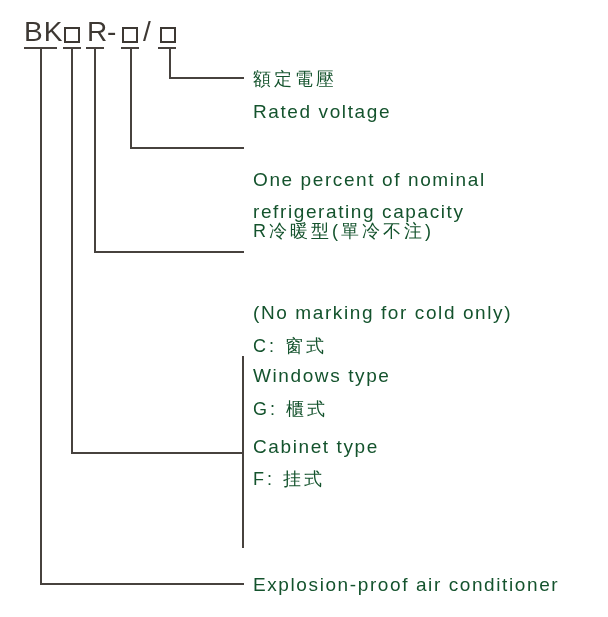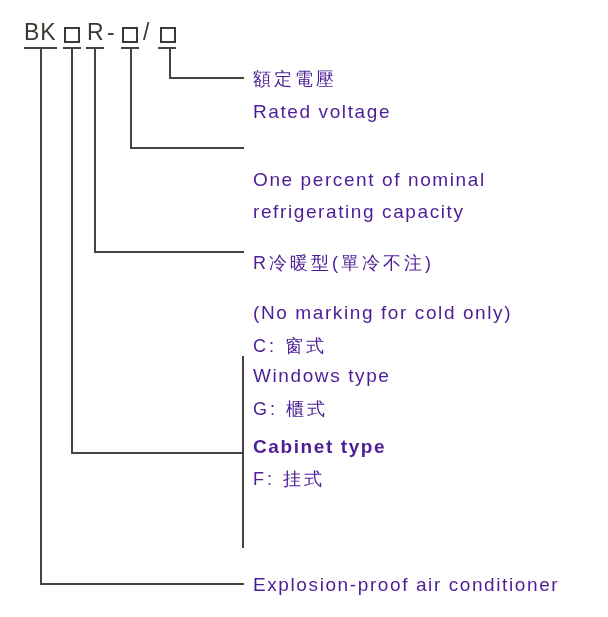--- a/index.html
+++ b/index.html
@@ -8,21 +8,21 @@
     width: 608px;
     height: 617px;
     background: #ffffff;
     font-family: "Liberation Sans", sans-serif;
     color: #3d3833;
     overflow: hidden;
   }
   
   .code-seg {
     position: absolute;
-    font-size: 23px;
+    font-size: 28px;
     line-height: 28px;
     font-weight: 400;
     letter-spacing: 1px;
     color: #3d3833;
     white-space: nowrap;
   }
   .code-box {
     position: absolute;
     width: 16px;
     height: 16px;
@@ -34,21 +34,21 @@
   .tick  { position: absolute; height: 2px; background: #47423e; }
   .vline { position: absolute; width: 2px;  background: #47423e; }
   .hline { position: absolute; height: 2px; background: #47423e; }
   
   .row {
     position: absolute;
     left: 253px;
     height: 22px;
     line-height: 22px;
     white-space: nowrap;
-    color: #4c1d95;
+    color: #14532d;
   }
   .row.en { font-size: 19px; letter-spacing: 1.6px; }
   .row.zh { font-size: 18px; letter-spacing: 3px; }
 </style>
 </head>
 <body>
 
 <div class="canvas">
 
   <span class="code-seg" style="left:24px; top:18px;">BK</span>
@@ -76,22 +76,22 @@
   <div class="hline" style="left:94px;  top:251px; width:150px;"></div>
   <div class="hline" style="left:71px;  top:452px; width:173px;"></div>
   <div class="hline" style="left:40px;  top:583px; width:204px;"></div>
 
   <div class="vline" style="left:242px; top:356px; height:192px;"></div>
 
   <div class="row zh" style="top:68px;">額定電壓</div>
   <div class="row en" style="top:101px;">Rated voltage</div>
   <div class="row en" style="top:169px;">One percent of nominal</div>
   <div class="row en" style="top:201px;">refrigerating capacity</div>
-  <div class="row zh" style="top:252px;">R冷暖型(單冷不注)</div>
+  <div class="row zh" style="top:220px;">R冷暖型(單冷不注)</div>
   <div class="row en" style="top:302px;">(No marking for cold only)</div>
   <div class="row zh" style="top:335px;">C: 窗式</div>
   <div class="row en" style="top:365px;">Windows type</div>
   <div class="row zh" style="top:398px;">G: 櫃式</div>
-  <div class="row en" style="top:436px;font-weight:bold;">Cabinet type</div>
+  <div class="row en" style="top:436px;">Cabinet type</div>
   <div class="row zh" style="top:468px;">F: 挂式</div>
   <div class="row en" style="top:574px;">Explosion-proof air conditioner</div>
 
 </div>
 
 </body></html>

